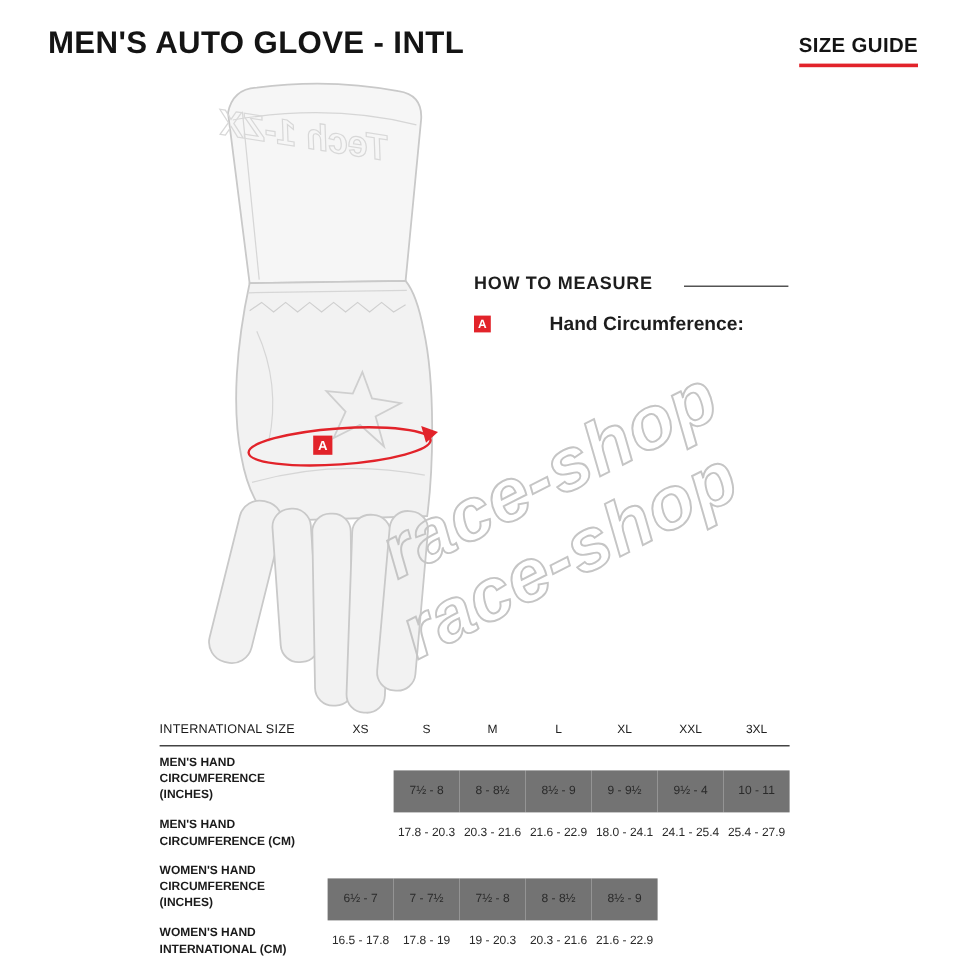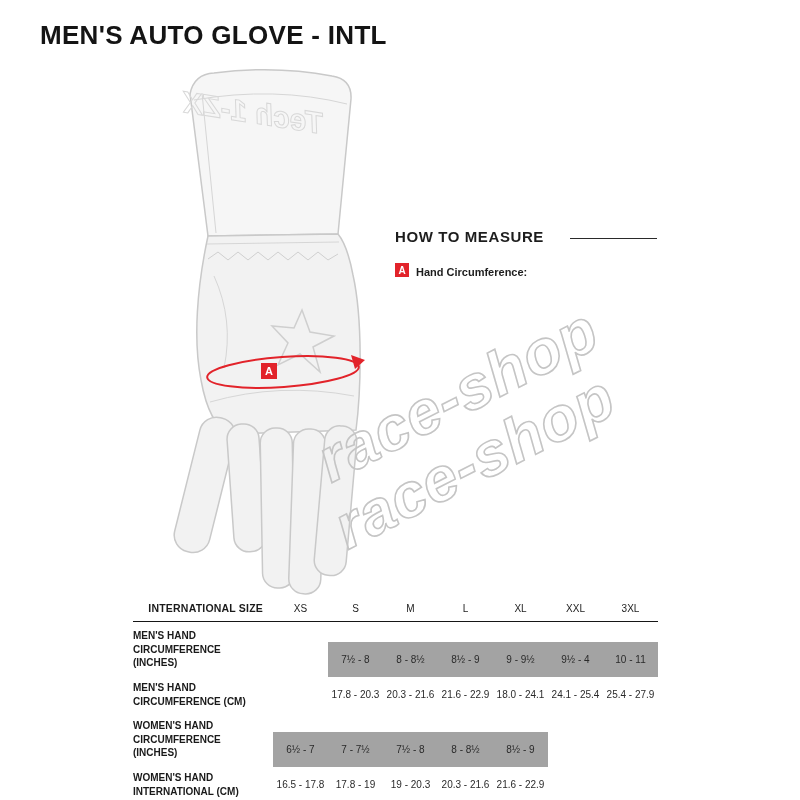--- a/index.html
+++ b/index.html
@@ -26,48 +26,52 @@
   
   .howto { position:absolute; left:395px; top:228px; width:262px; }
   .howto-head { display:flex; align-items:center; gap:26px; }
   .howto-head h2 { margin:0; font-size:15px; font-weight:bold; letter-spacing:.6px; color:#1d1d1d; white-space:nowrap; }
   .howto-rule { flex:1; height:1px; background:#2a2a2a; margin-top:3px; }
   .measure { margin-top:17px; display:flex; gap:7px; align-items:flex-start; }
   .marker-box {
     width:14px; height:14px; background:#e2232a; color:#fff; flex:none; margin-top:1px;
     font-size:10px; font-weight:bold; display:flex; align-items:center; justify-content:center;
   }
-  .measure-body strong { font-size:11px; color:#1d1d1d; }
+  .measure-body strong { font-size:16px; color:#1d1d1d;margin-left:42px; }
   .measure-body p { margin:3px 0 0 0; font-size:10.5px; line-height:1.34; color:#3c3c3c; }
 
   
   .size-table {
     position:absolute; left:133px; top:602px;
     display:grid; grid-template-columns:140px repeat(7, 55px);
   }
-  .th-label { font-size:10.5px; font-weight:bold; text-align:right; padding:0 10px 7px 0; align-self:end; letter-spacing:.2px; }
+  .th-label { font-size:10.5px; font-weight:normal; text-align:left; padding:0 10px 7px 0; align-self:end; letter-spacing:.2px; }
   .th-size  { font-size:10px; text-align:center; align-self:end; padding-bottom:7px; color:#222; }
   .head-rule { grid-column:1 / -1; height:1px; background:#161616; }
   .row-label {
     font-size:10px; font-weight:bold; text-align:left; line-height:1.35;
     display:flex; align-items:center; justify-content:flex-end; padding-right:10px; min-height:35px;
   }
   .cell {
     font-size:10px; color:#2a2a2a; min-height:35px;
     display:flex; align-items:center; justify-content:center;
   }
-  .shaded { background:#a3a3a3;margin-top:20px; }
+  .shaded { background:#737373;margin-top:20px; }
 </style>
 </head>
 <body>
 
 <div class="page">
 
   <h1 class="page-title">MEN'S AUTO GLOVE - INTL</h1>
 
+  <div class="size-guide-wrap">
+    <div class="size-guide-label">SIZE GUIDE</div>
+    <div class="size-guide-underline"></div>
+  </div>
 
   <svg class="glove-svg" viewBox="0 0 250 550" aria-hidden="true">
 
     <path d="M40 32 Q44 12 64 11 Q125 3 182 14 Q202 17 201 37 L188 172 L58 174 Z" fill="#f6f6f6" stroke="#c9c9c9" stroke-width="1.5"></path>
     <path d="M44 38 Q125 24 197 42" fill="none" stroke="#d6d6d6"></path>
     <path d="M52 31 L66 171" fill="none" stroke="#d6d6d6"></path>
 
     <text transform="translate(172 72) rotate(9) scale(-1 1)" font-size="30" font-weight="bold" font-style="italic" fill="none" stroke="#d8d8d8" stroke-width="1">Tech 1-ZX</text>
 
     <path d="M58 174 C47 225 43 278 51 318 C56 346 66 366 80 372 L206 368 C211 330 213 258 203 213 C199 192 193 178 188 172 Z" fill="#f2f2f2" stroke="#c9c9c9" stroke-width="1.5"></path>

